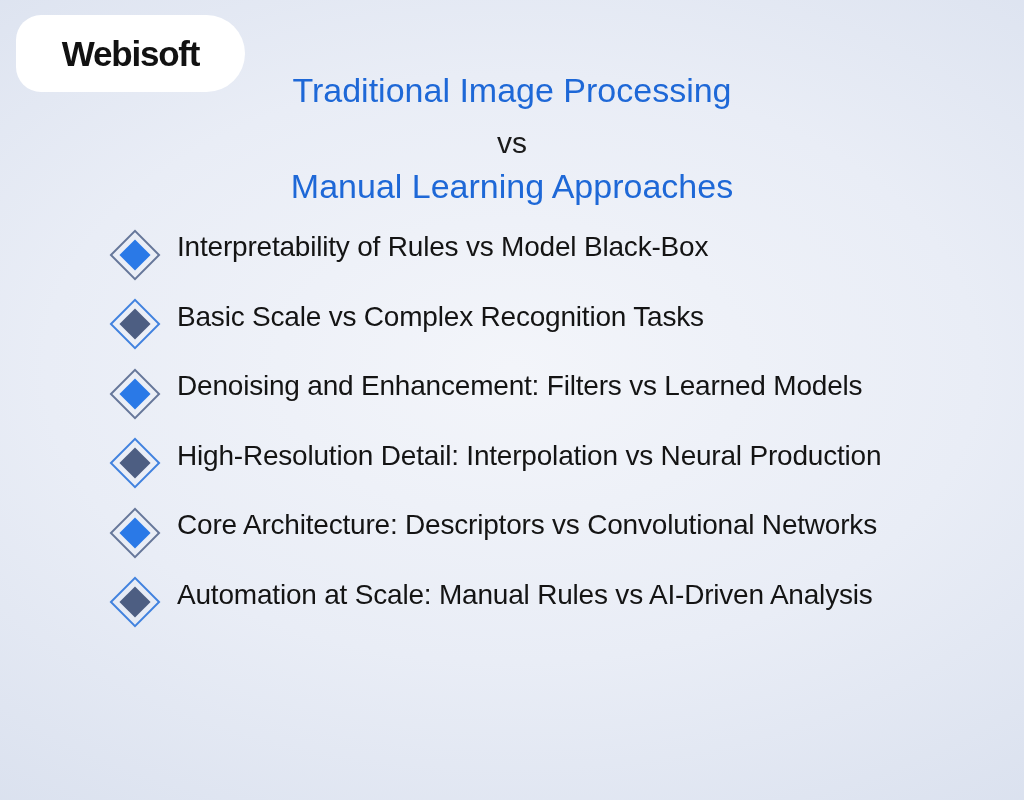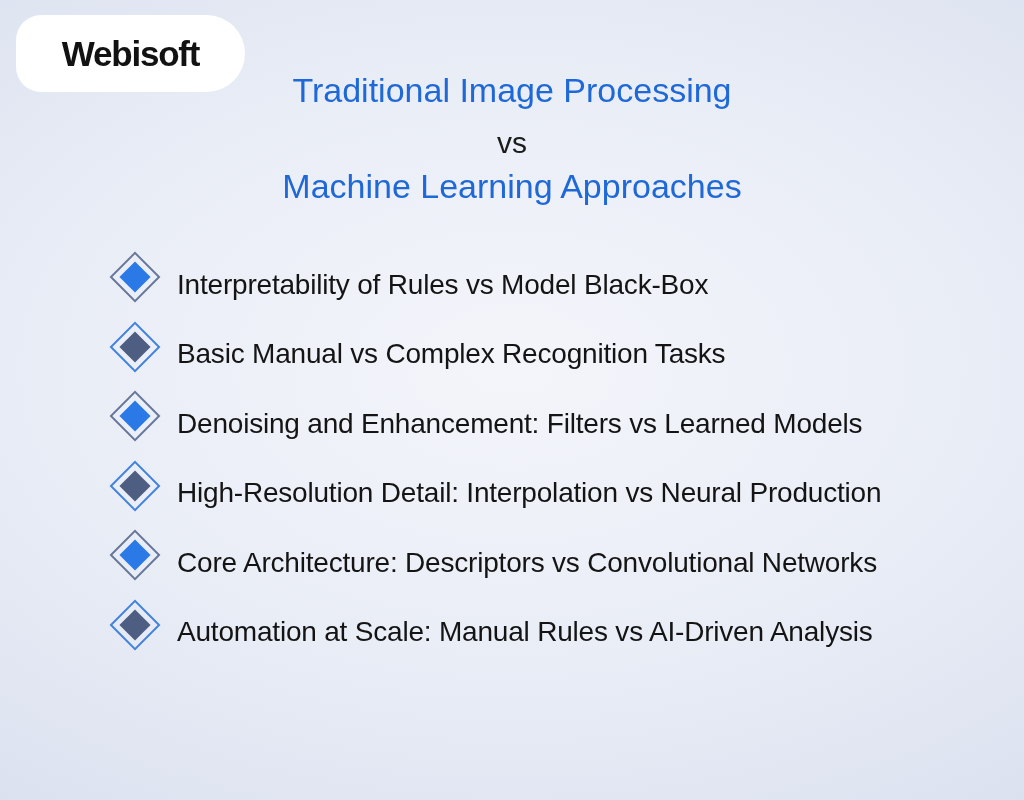--- a/index.html
+++ b/index.html
@@ -46,21 +46,21 @@
     top: 126px; left: 0; width: 100%;
     text-align: center;
     font-weight: 400;
     font-size: 30px;
     color: #1b1b1b;
     line-height: 1.1;
   }
 
   
   .list { position: absolute; top: 231px; left: 111px; }
-  .row { height: 69.5px; display: flex; align-items: flex-end; }
+  .row { height: 69.5px; display: flex; align-items: flex-start; }
   .bullet {
     width: 47px; height: 47px;
     flex: 0 0 47px;
     margin-right: 19px;
     display: grid; place-items: center;
   }
   .d-outer {
     width: 32px; height: 32px;
     transform: rotate(45deg);
     border: 2px solid #66779a;
@@ -84,40 +84,40 @@
 <body>
 
 <div class="canvas">
 
   <div class="logo-pill">
     <span class="logo-text">Webisoft</span>
   </div>
 
   <div class="title-line title-line-1">Traditional Image Processing</div>
   <div class="title-sep">vs</div>
-  <div class="title-line title-line-2">Machine Learning Approaches</div>
+  <div class="title-line title-line-2">Manual Learning Approaches</div>
 
   <div class="list">
 
     <div class="row">
       <span class="bullet">
         <span class="d-outer" data-variant="blue">
           <span class="d-inner"></span>
         </span>
       </span>
       <span class="row-label">Interpretability of Rules vs Model Black-Box</span>
     </div>
 
     <div class="row">
       <span class="bullet">
         <span class="d-outer" data-variant="dark">
           <span class="d-inner"></span>
         </span>
       </span>
-      <span class="row-label">Basic Manual vs Complex Recognition Tasks</span>
+      <span class="row-label">Basic Scale vs Complex Recognition Tasks</span>
     </div>
 
     <div class="row">
       <span class="bullet">
         <span class="d-outer" data-variant="blue">
           <span class="d-inner"></span>
         </span>
       </span>
       <span class="row-label">Denoising and Enhancement: Filters vs Learned Models</span>
     </div>

